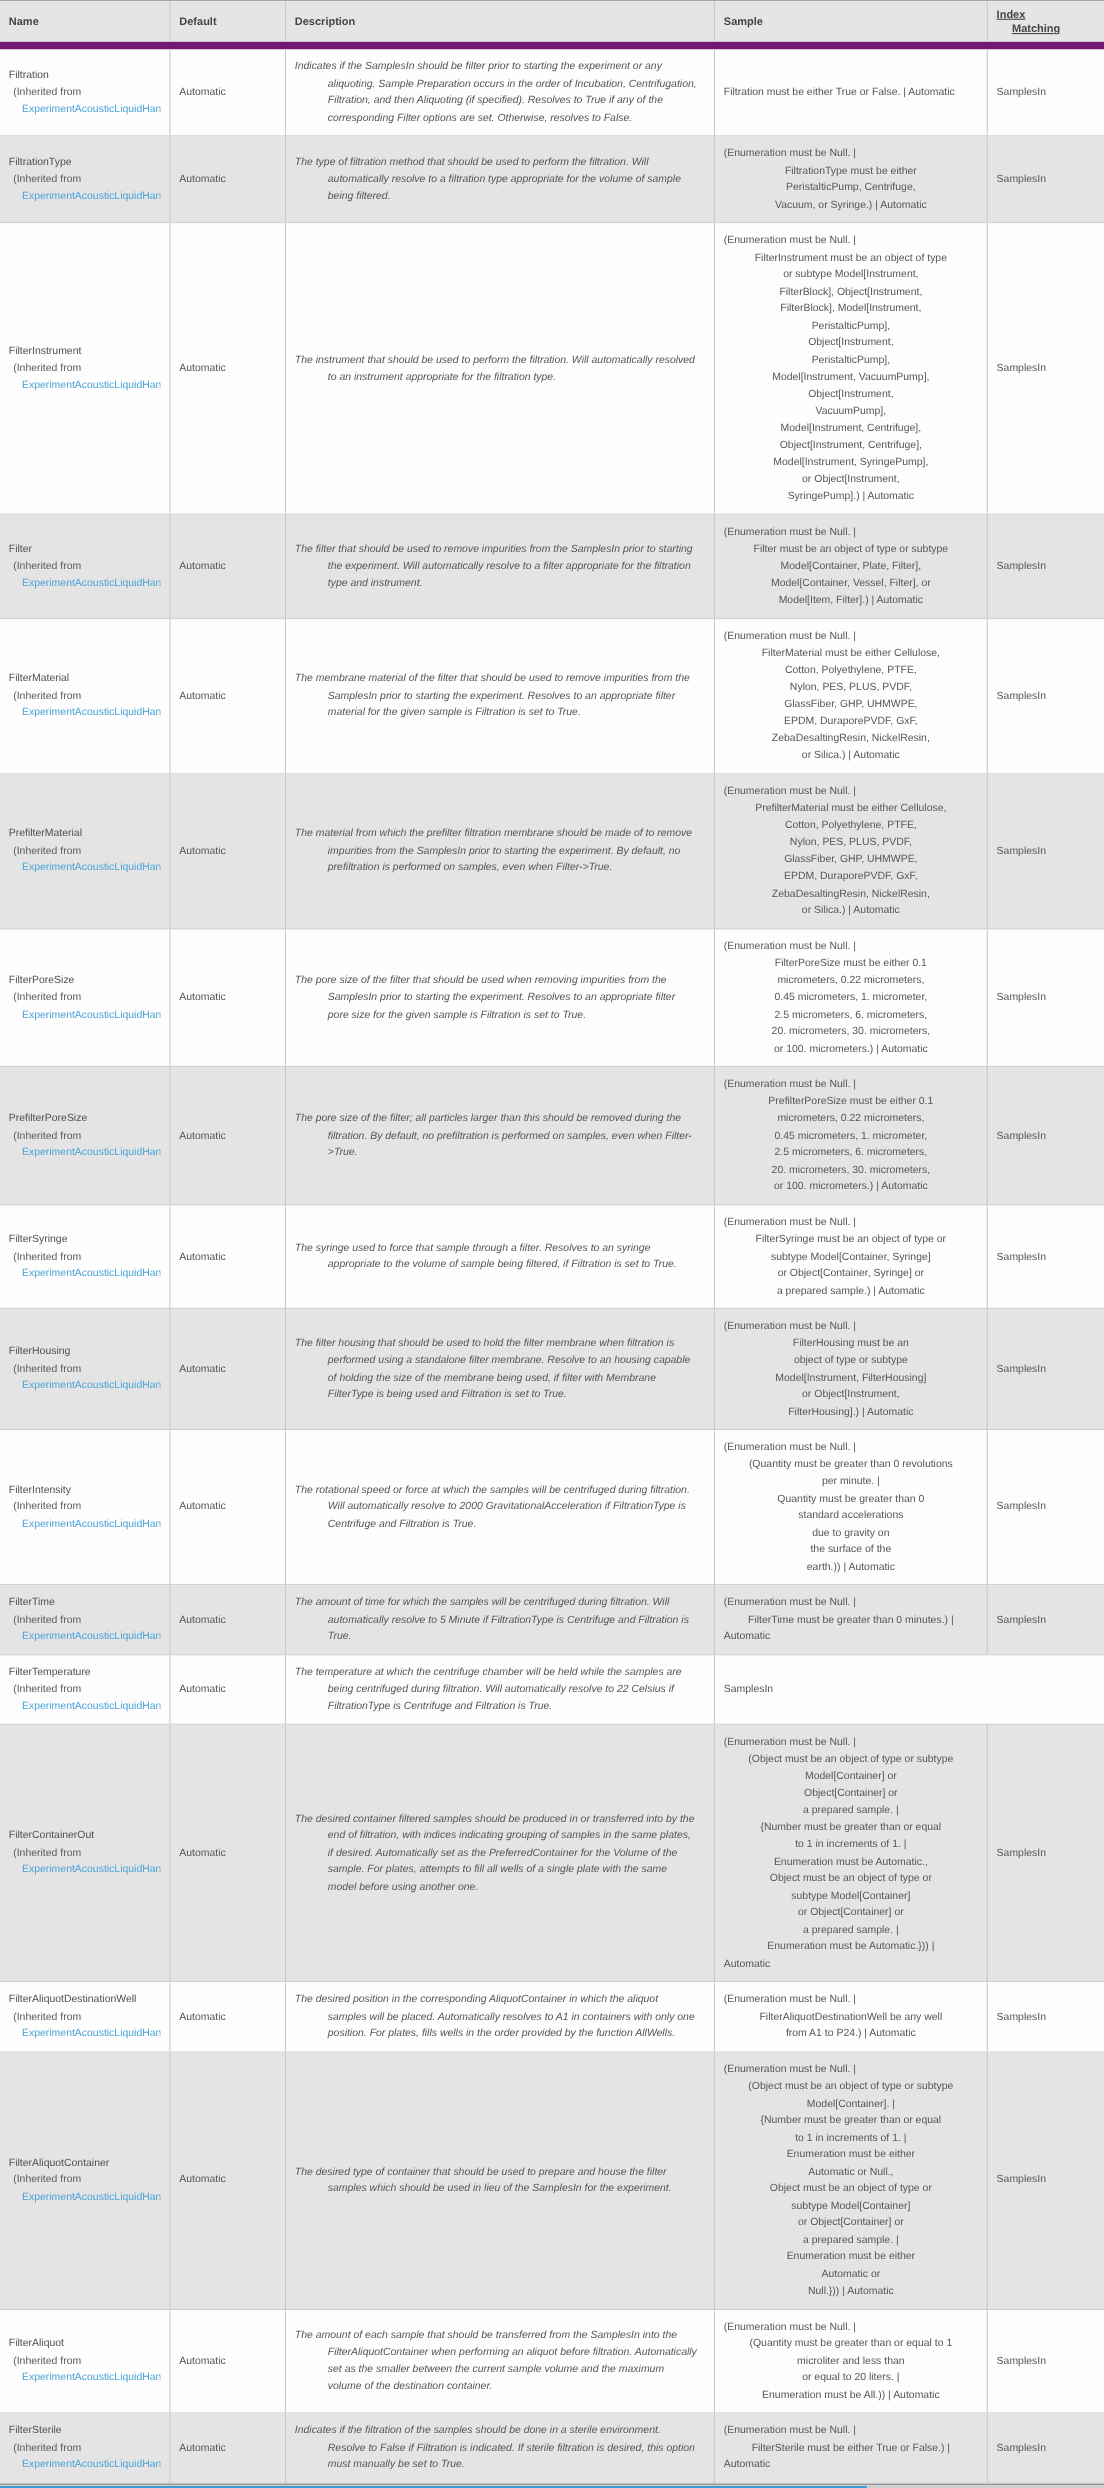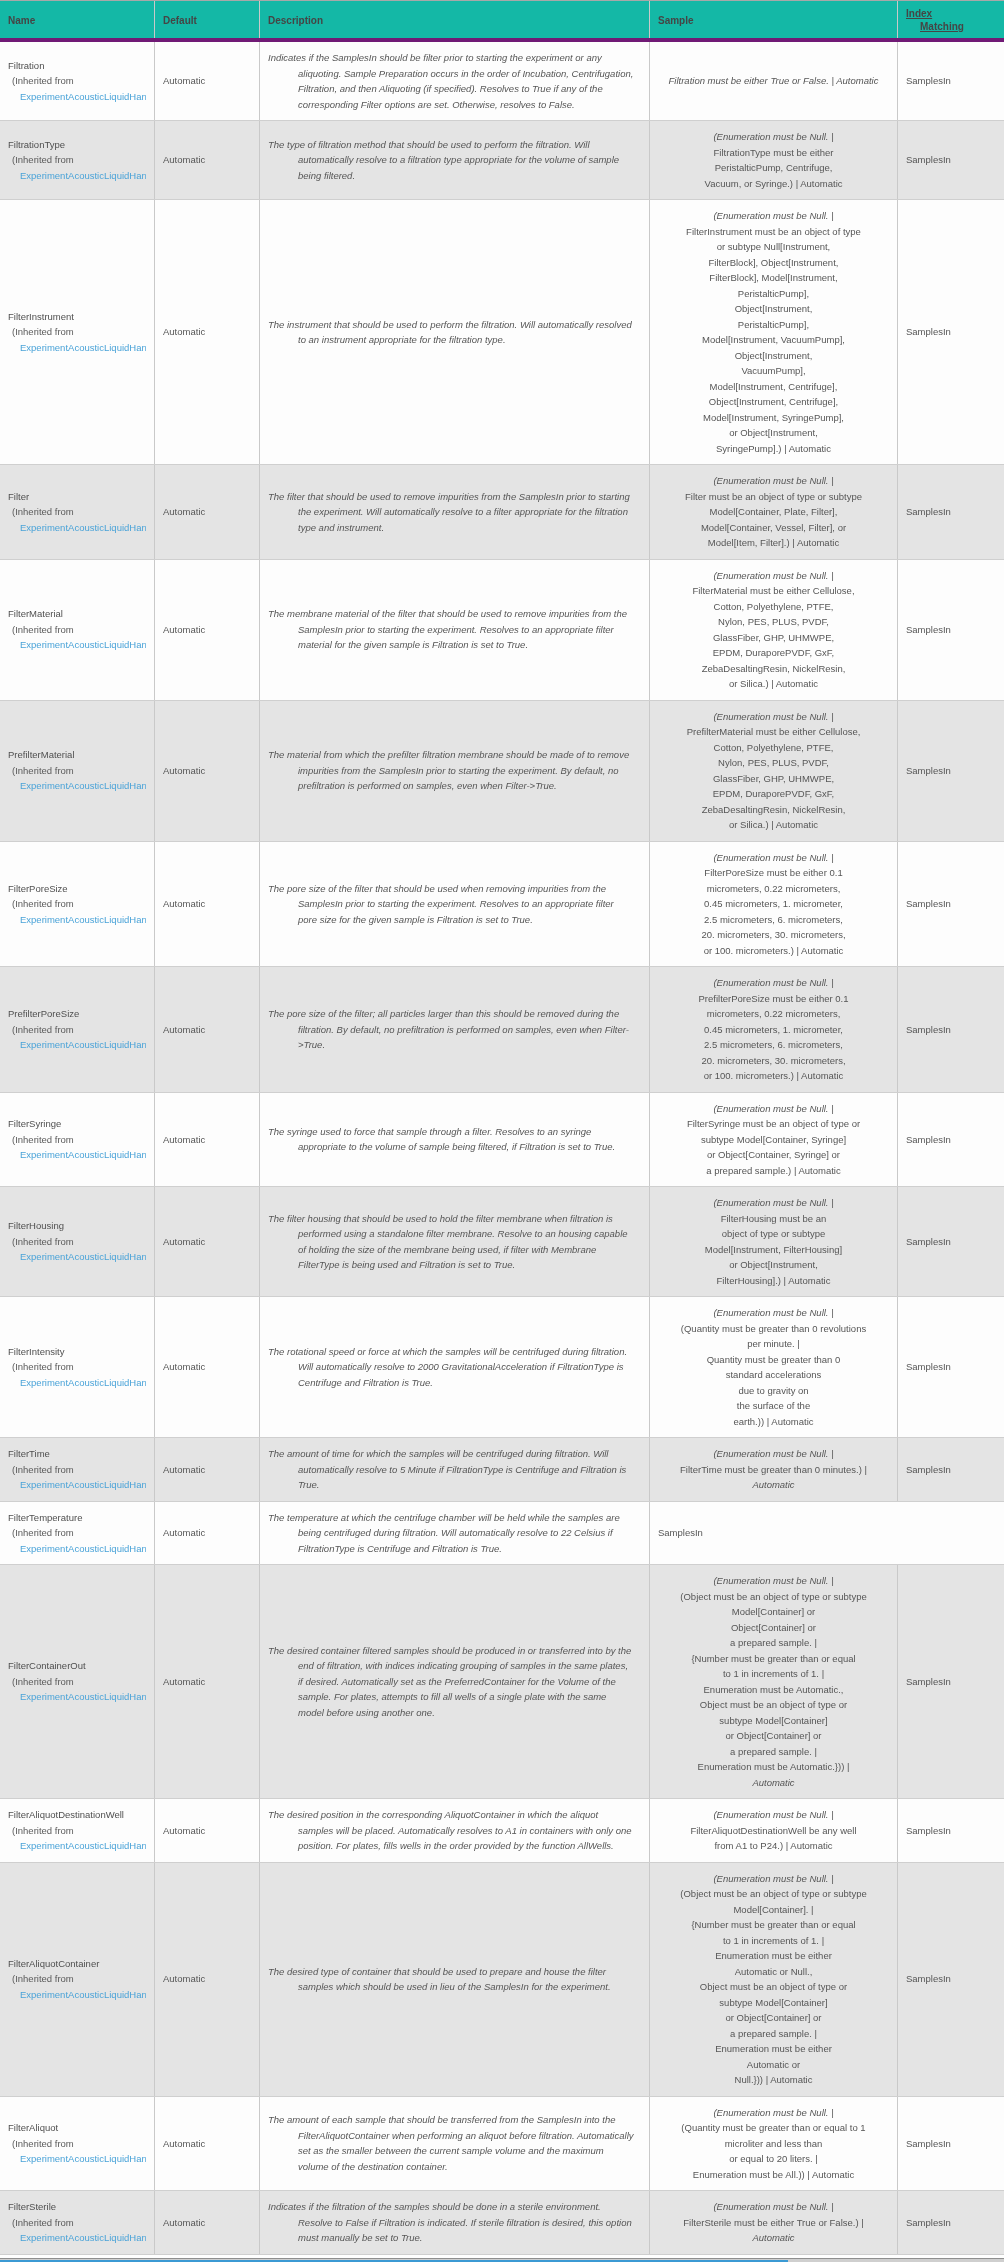--- a/index.html
+++ b/index.html
@@ -8,21 +8,21 @@
     position:relative; width:1004px; height:2262px; overflow:hidden;
     font-family:"Liberation Sans", sans-serif; color:#565656; background:#fff;
   }
   .tbl { width:1004px; border-top:1px solid #a8a8a8; }
   .row, .hrow {
     display:grid;
     grid-template-columns:155px 105px 390px 248px 106px;
     align-items:stretch;
   }
   .hrow {
-    background:#14b8a6; border-bottom:4px solid #701a75;
+    background:#e5e5e5; border-bottom:7px solid #701a75;
     min-height:33px;
   }
   .hcell {
     font-size:10px; font-weight:bold; color:#454545;
     padding:6px 8px 5px 8px; border-right:1px solid #c9c9c9;
     display:flex; flex-direction:column; justify-content:center;
   }
   .hcell:last-child { border-right:none;text-decoration:underline; }
   .hcell .wrapcol { width:70px; padding-left:14px; text-indent:-14px; line-height:13px; }
   .row { border-bottom:1px solid #cfcfcf; background:#fdfdfd; }
@@ -32,21 +32,21 @@
     border-right:1px solid #c9c9c9;
     display:flex; flex-direction:column; justify-content:center;
     overflow:hidden;
   }
   .cell:last-child { border-right:none; }
   .optname { color:#4f4f4f; }
   .inh { color:#5a5a5a; padding-left:4px; }
   .lnk { color:#4aa3d8; padding-left:12px; white-space:nowrap; overflow:hidden; cursor:pointer; }
   .desc { padding-left:30px; text-indent:-30px; max-width:366px;font-style:italic; }
   .pline { width:100%; }
-  .pline.left { text-align:center;font-style:italic; }
+  .pline.left { text-align:left; }
   .pline.center { text-align:center; }
   .scrollstrip {
     position:absolute; left:0; bottom:0; width:1004px; height:4px;
     background:#cfcfcf; border-top:1px solid #8f8f8f;
   }
   .scrollthumb { position:absolute; left:0; top:1px; height:3px; width:788px; }
 </style>
 </head>
 <body>
 
@@ -109,21 +109,21 @@
             <div class="inh">(Inherited from</div>
             <div class="lnk" style="color: rgb(74, 163, 216);">ExperimentAcousticLiquidHan</div>
           </div>
           <div class="cell">Automatic</div>
           <div class="cell">
             <div class="desc">The instrument that should be used to perform the filtration.  Will automatically resolved to an instrument appropriate for the filtration type.</div>
           </div>
           <div class="cell">
             <div class="pline left">(Enumeration must be Null.  |</div>
             <div class="pline center">FilterInstrument must be an object of type</div>
-            <div class="pline center">or subtype Null[Instrument,</div>
+            <div class="pline center">or subtype Model[Instrument,</div>
             <div class="pline center">FilterBlock], Object[Instrument,</div>
             <div class="pline center">FilterBlock], Model[Instrument,</div>
             <div class="pline center">PeristalticPump],</div>
             <div class="pline center">Object[Instrument,</div>
             <div class="pline center">PeristalticPump],</div>
             <div class="pline center">Model[Instrument, VacuumPump],</div>
             <div class="pline center">Object[Instrument,</div>
             <div class="pline center">VacuumPump],</div>
             <div class="pline center">Model[Instrument, Centrifuge],</div>
             <div class="pline center">Object[Instrument, Centrifuge],</div>

